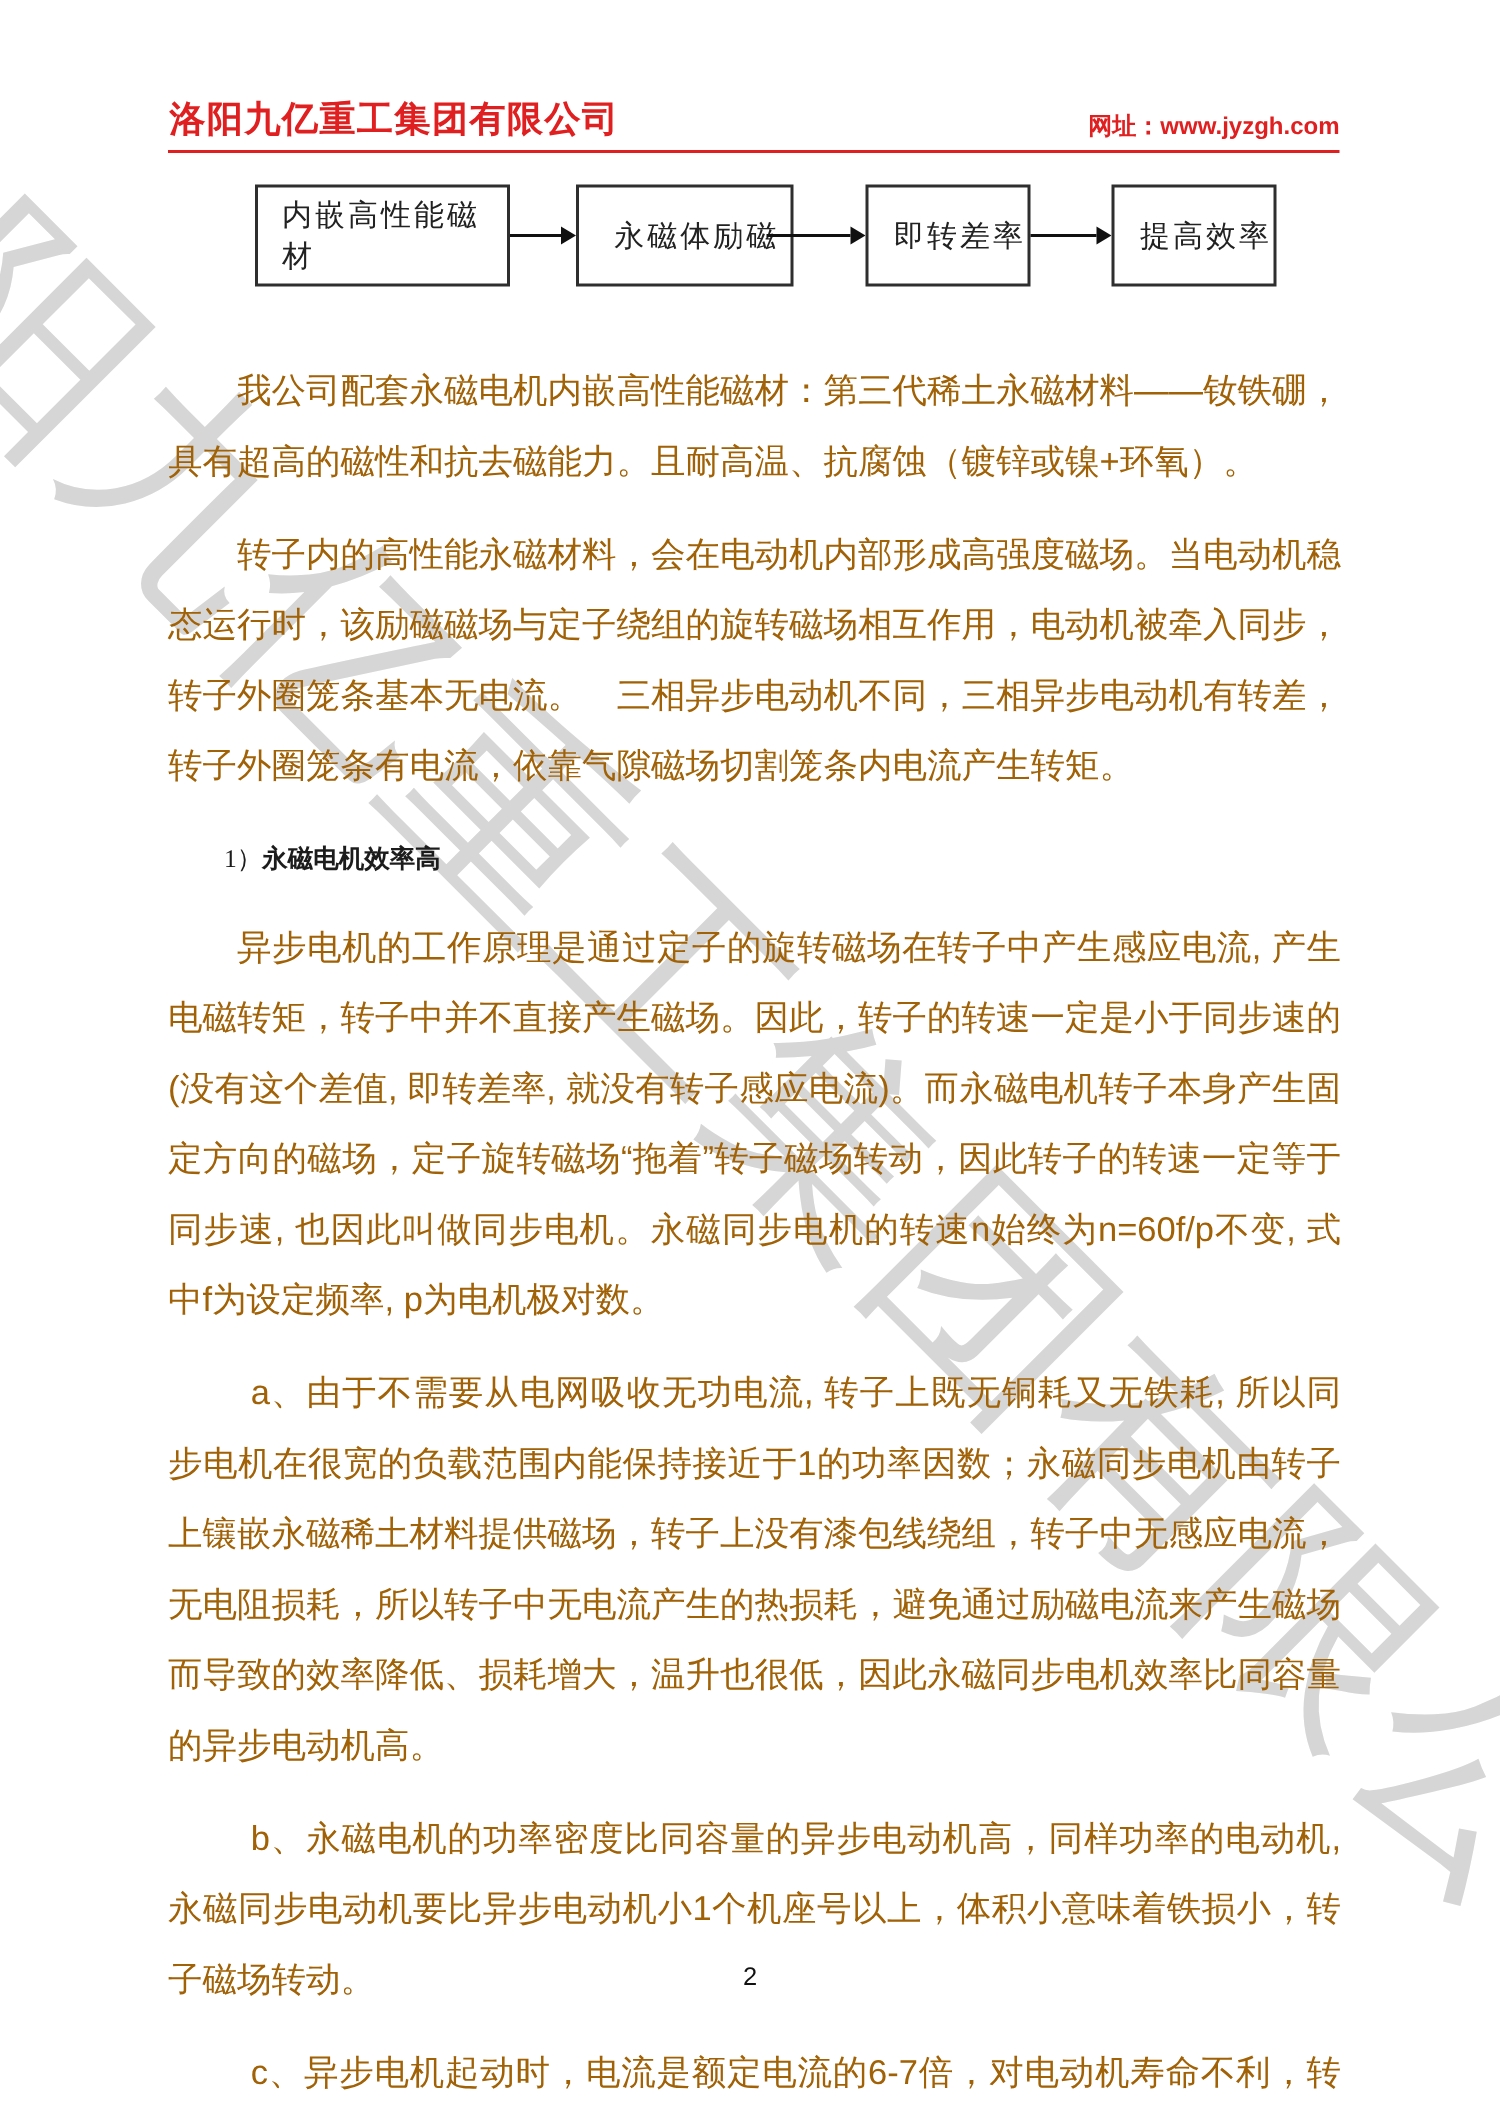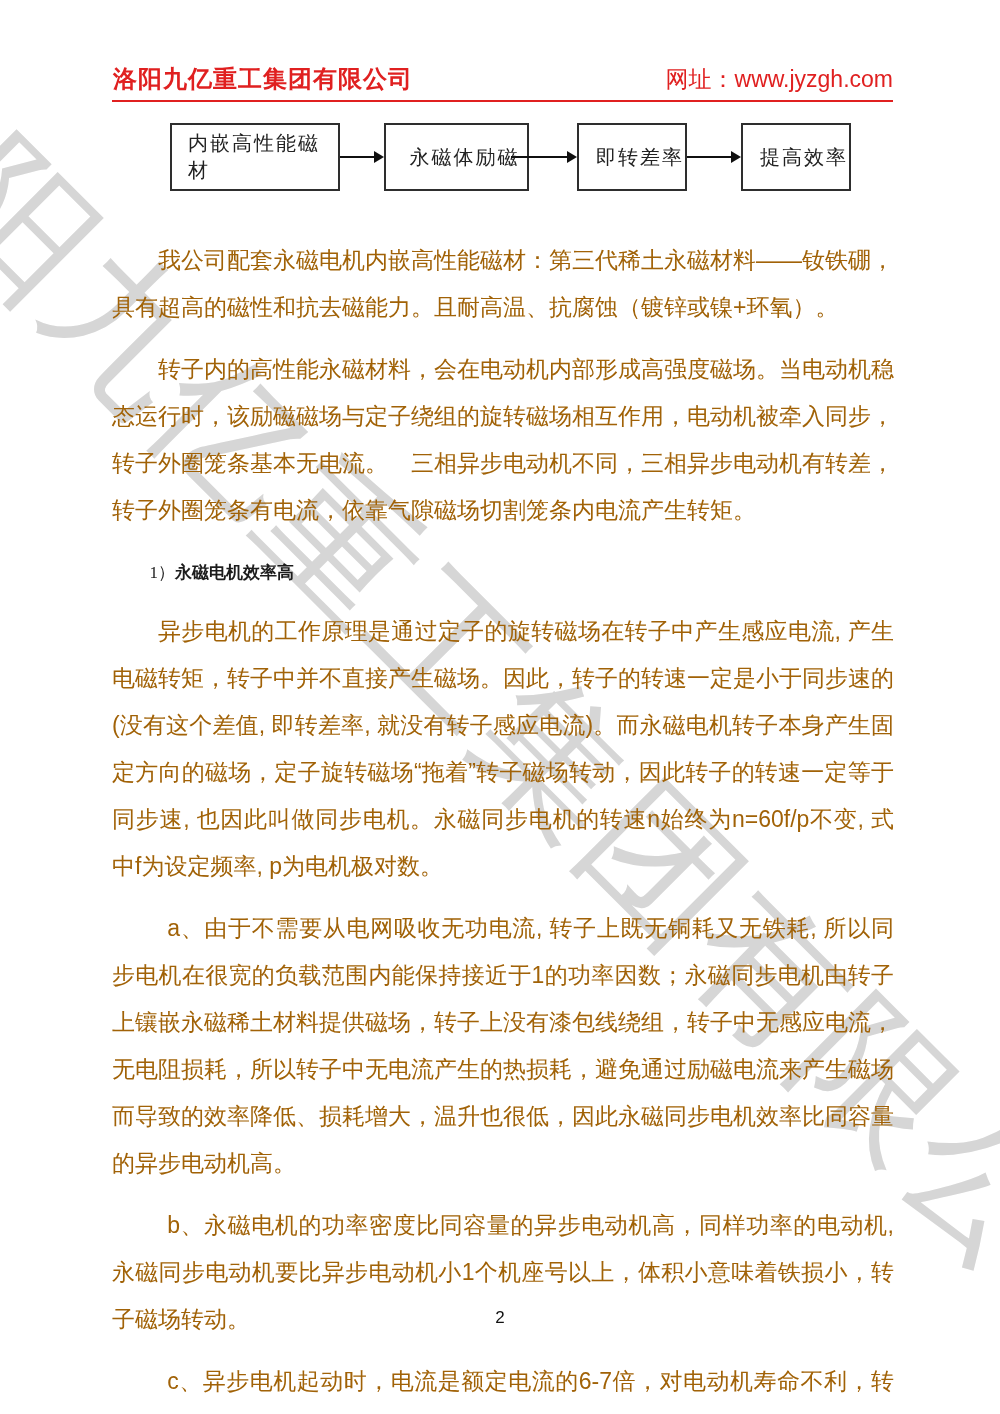--- a/index.html
+++ b/index.html
@@ -20,21 +20,21 @@
   .hdr {
     position:absolute; left:112px; top:56px; width:781px; height:44px;
     border-bottom:2px solid #e02020; z-index:2;
   }
   .hdr .company {
     position:absolute; left:1px; bottom:5px;
     font-size:24px; font-weight:bold; color:#e02020; letter-spacing:1px;
   }
   .hdr .site {
     position:absolute; right:0; bottom:5px;
-    font-size:23px; font-weight:normal; color:#e02020;margin-top:35px;
+    font-size:16px; font-weight:bold; color:#e02020;margin-top:35px;
   }
   
   .fbox {
     position:absolute; top:123px; height:68px; box-sizing:border-box;
     border:2px solid #2e2e2e; background:#fff; z-index:2;
     display:flex; align-items:center; justify-content:center;
     font-family:"Liberation Serif", serif; font-size:20px; color:#222;
     letter-spacing:2px;
     padding-left:16px;
   }

